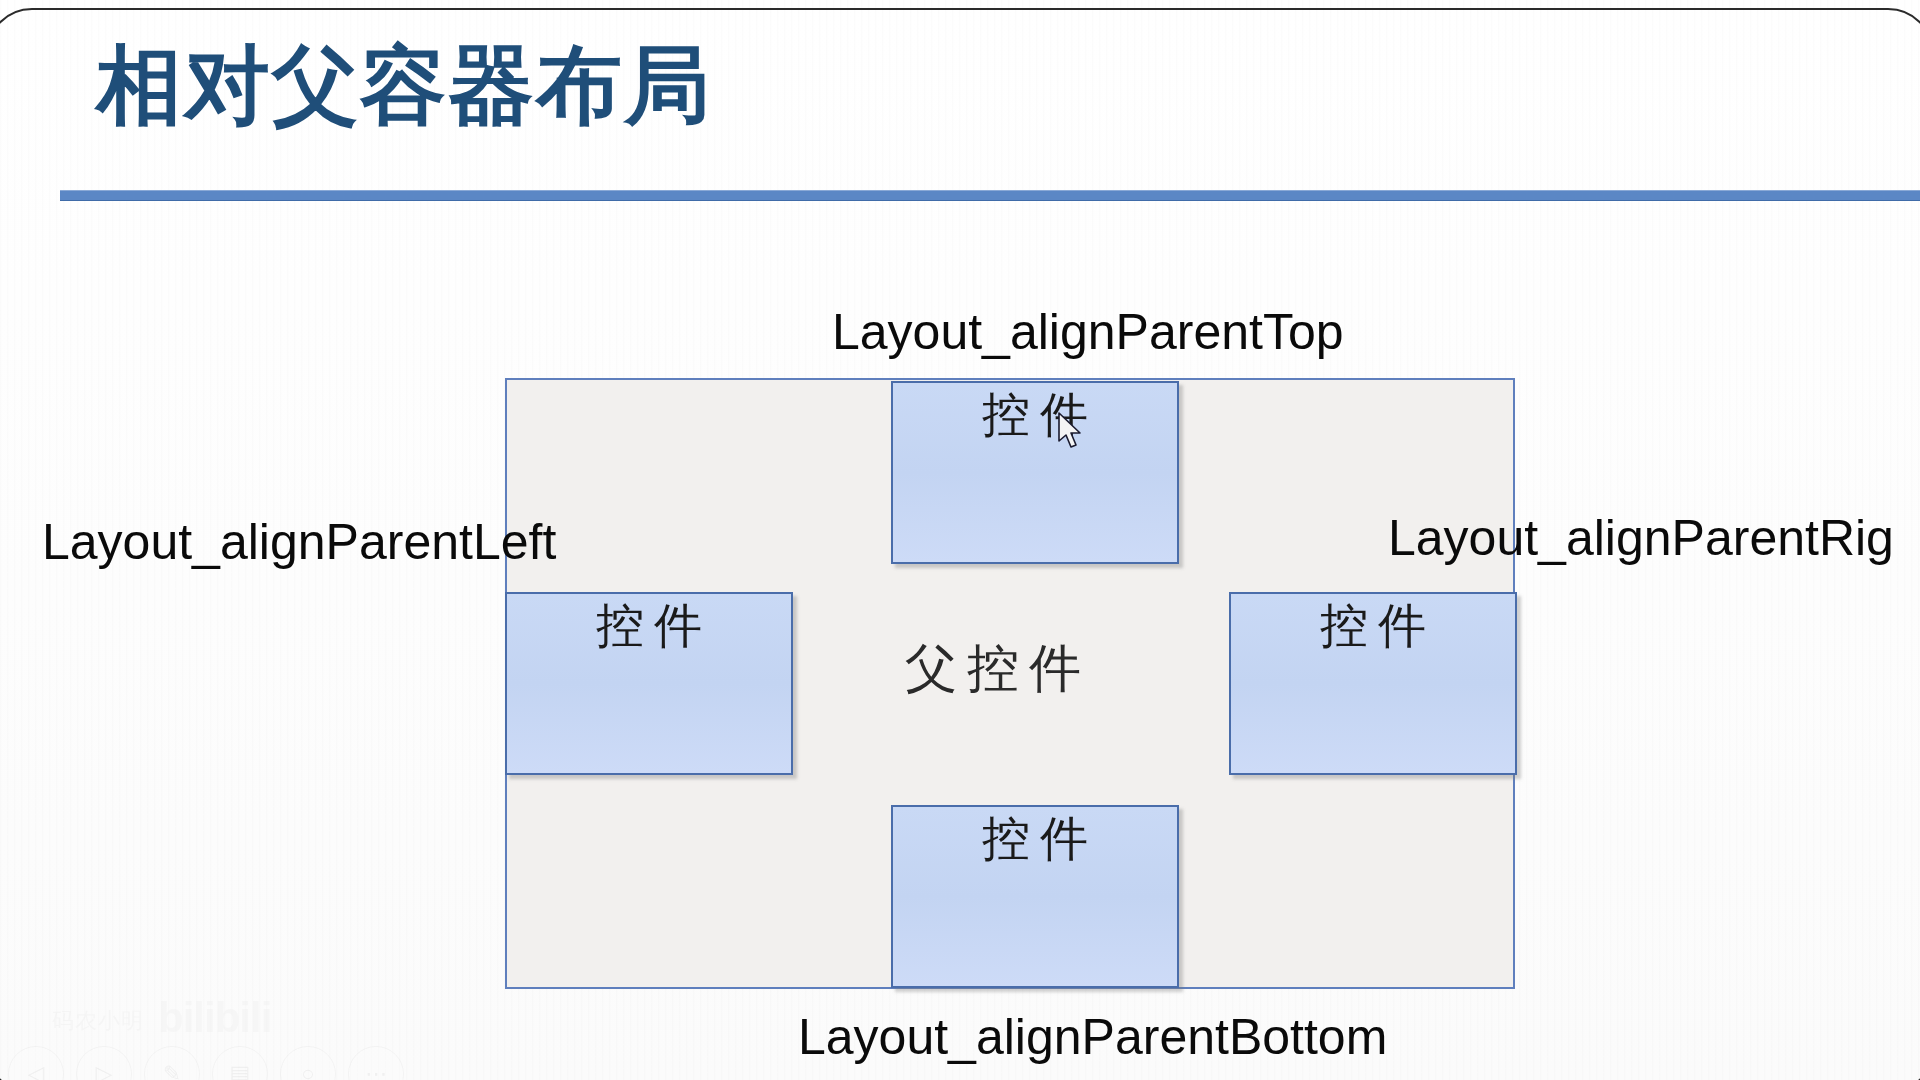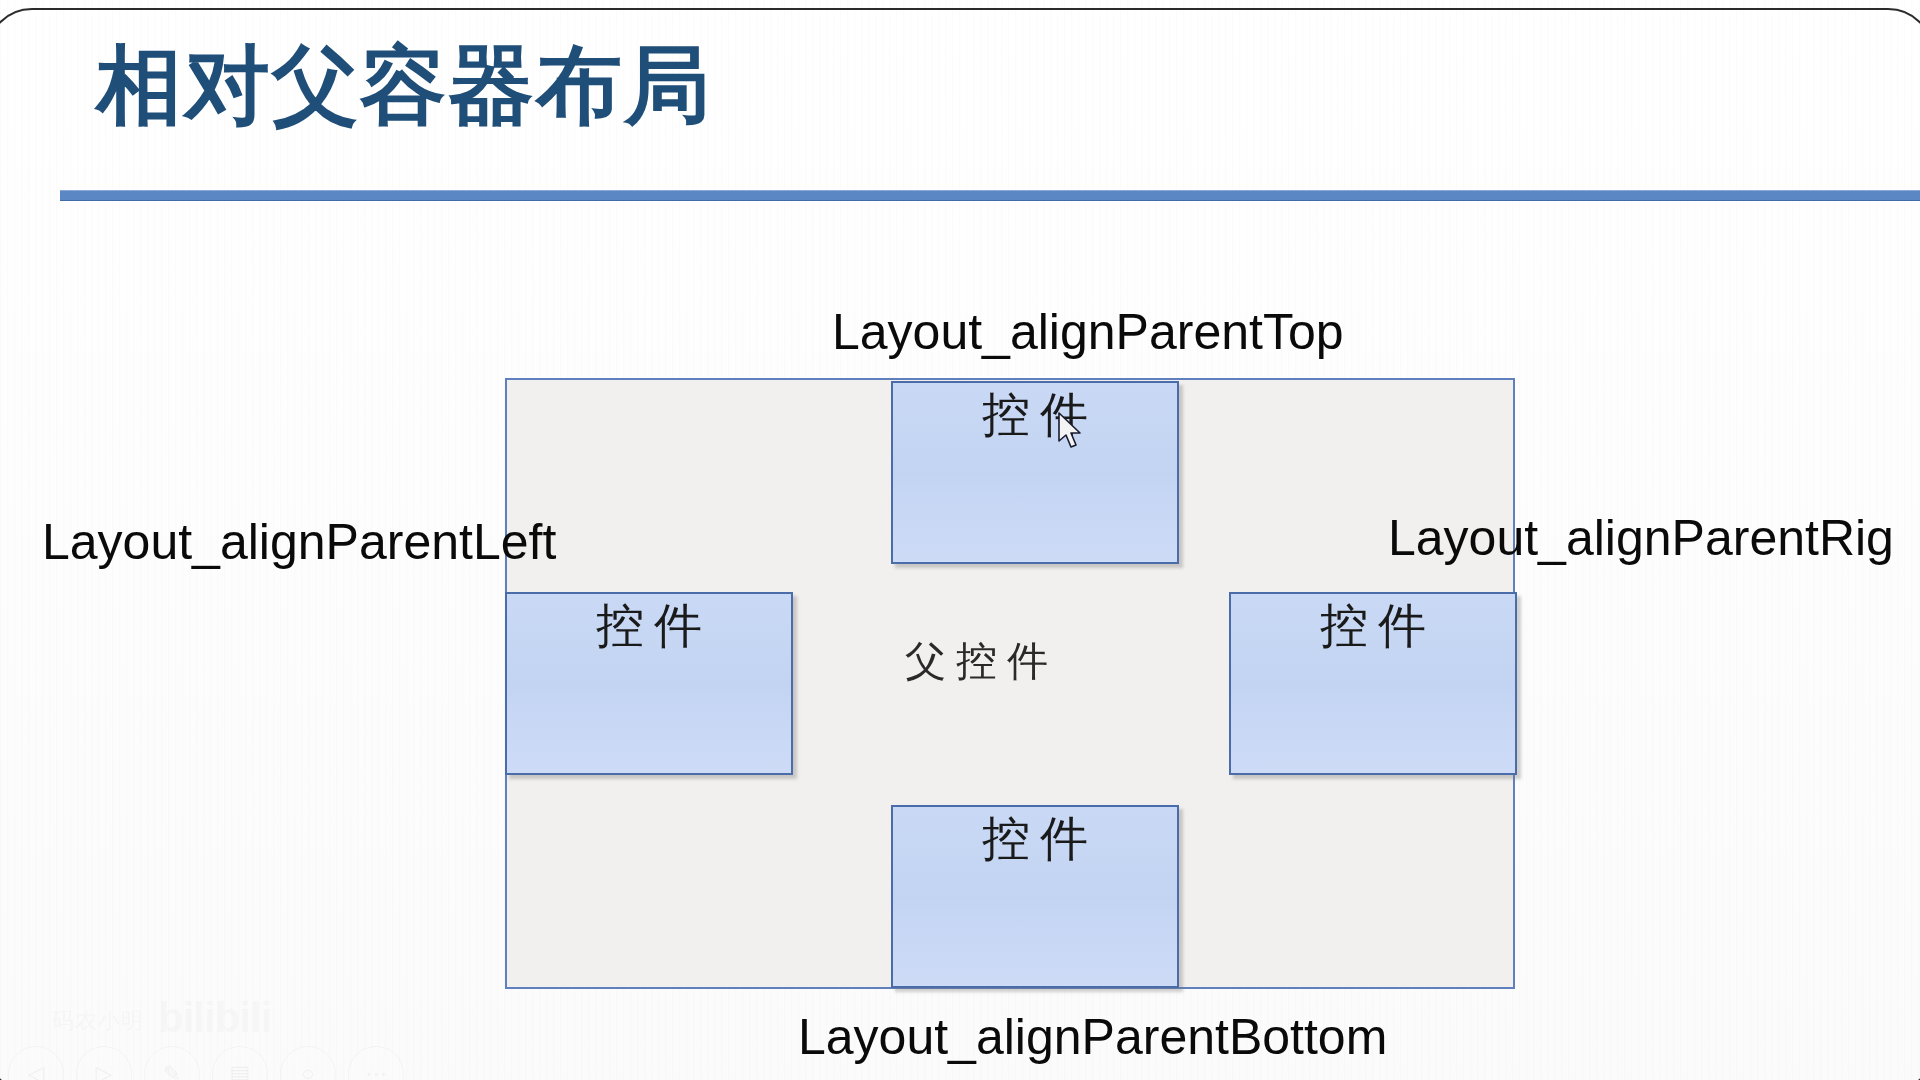--- a/index.html
+++ b/index.html
@@ -75,21 +75,21 @@
     height: 611px;
     background: #f2f0ee;
     border: 2px solid #5f7fbd;
     box-sizing: border-box;
   }
 
   #parent-label {
     position: absolute;
     left: 905px;
     top: 634px;
-    font-size: 41px;
+    font-size: 52px;
     color: #2a2a2a;
     letter-spacing: 10px;
     white-space: nowrap;
     font-family: Liberation Serif, serif;
   }
 
   
   .widget {
     position: absolute;
     background: linear-gradient(180deg, #c9d9f5 0%, #c3d4f2 50%, #cddbf7 100%);

